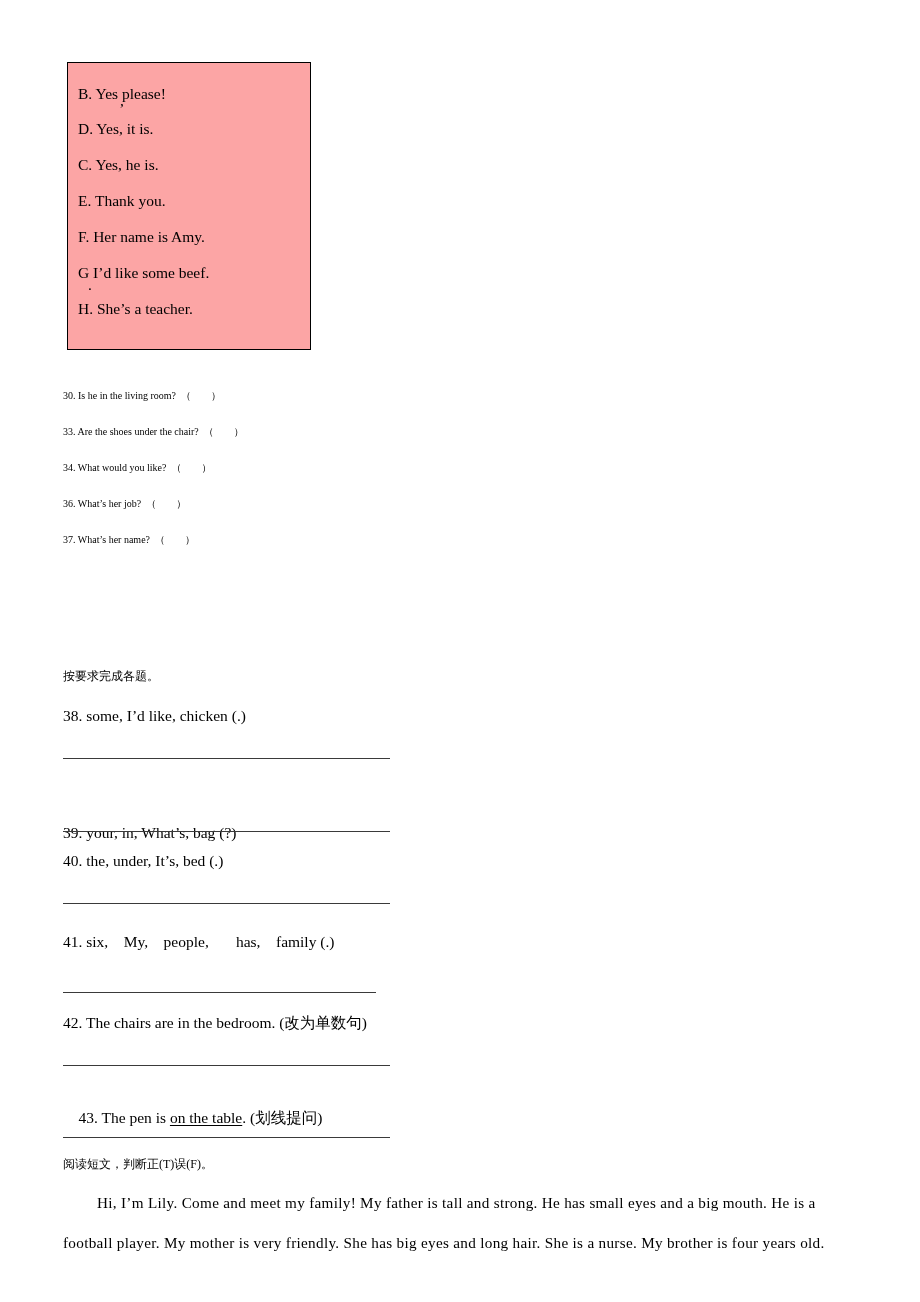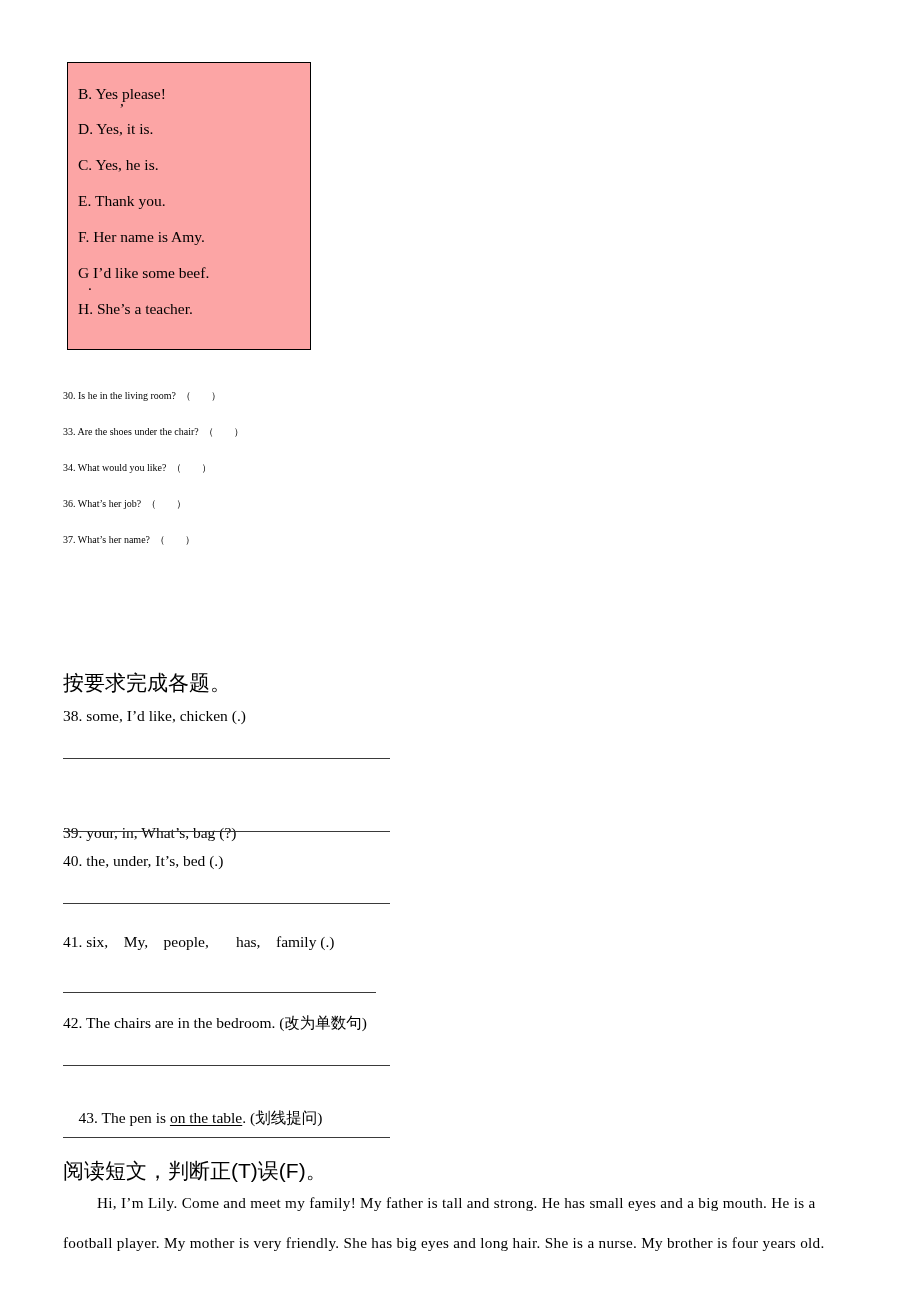--- a/index.html
+++ b/index.html
@@ -72,23 +72,23 @@
   }
   .qrow {
     font-size: 10px;
     line-height: 36px;
     white-space: pre;
   }
 
   
   .cn-instruction {
     position: absolute;
-    font-size: 21px;
+    font-size: 12px;
     line-height: 1.4;
-    font-family: Liberation Sans, sans-serif;
+    font-family: Liberation Serif, serif;
     white-space: pre;
   }
   .ins-1 { left: 63px; top: 668px; }
   .ins-2 { left: 63px; top: 1156px; }
 
   
   .rq {
     position: absolute;
     left: 63px;
     font-size: 15.5px;

